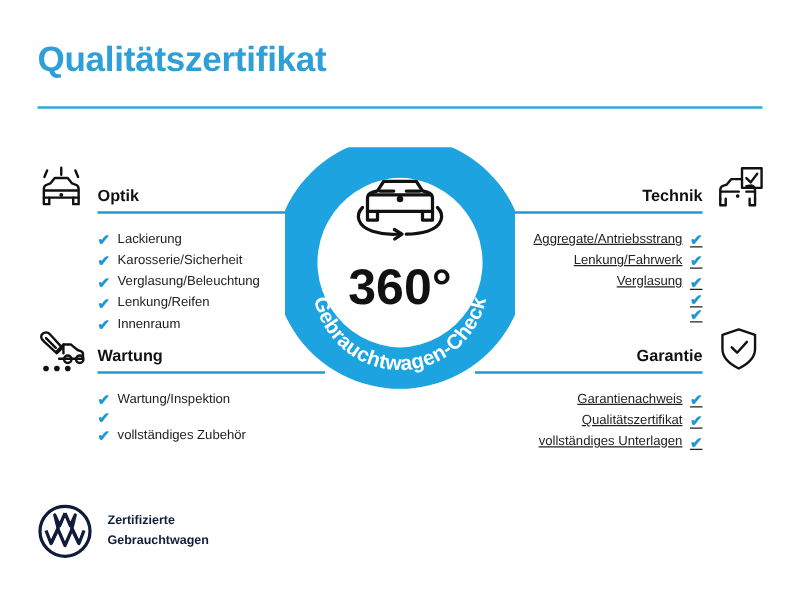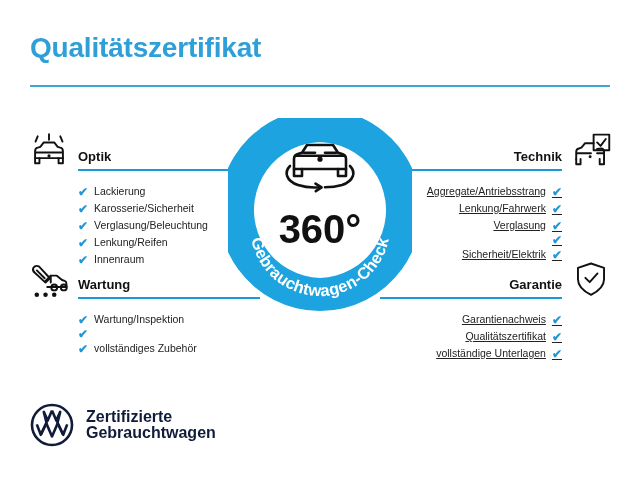--- a/index.html
+++ b/index.html
@@ -132,21 +132,21 @@
     align-items: center;
   }
   #footer-logo .vw-mark {
     width: 44px;
     height: 44px;
     flex: 0 0 44px;
   }
   #footer-logo .vw-mark svg { display: block; width: 100%; height: 100%; }
   #footer-logo .vw-text {
     margin-left: 12px;
-    font-size: 16px;
+    font-size: 10px;
     font-weight: bold;
     line-height: 16px;
     color: #101C3A;
     white-space: nowrap;
   }
 </style>
 </head>
 <body>
 
 <div id="page">
@@ -227,21 +227,20 @@
           <span class="check">✔</span>
         </li>
       <li>
           <span>Verglasung</span>
           <span class="check">✔</span>
         </li>
       <li>
           <span class="check">✔</span>
         </li>
       <li>
-          <span>Sicherheit/Elektrik</span>
           <span class="check">✔</span>
         </li>
     </ul>
   </div>
 
   <div class="section left" id="sec-wartung" style="top:256px;">
     <div class="sec-head">
       <div class="sec-icon">
         <svg viewBox="0 0 48 46">
           <g fill="none" stroke="#111" stroke-width="2.2" stroke-linecap="round" stroke-linejoin="round">
@@ -291,21 +290,21 @@
     <ul class="sec-list">
       <li>
           <span>Garantienachweis</span>
           <span class="check">✔</span>
         </li>
       <li>
           <span>Qualitätszertifikat</span>
           <span class="check">✔</span>
         </li>
       <li>
-          <span>vollständige Unterlagen</span>
+          <span>vollständiges Unterlagen</span>
           <span class="check">✔</span>
         </li>
     </ul>
   </div>
 
   <div id="badge">
     <svg viewBox="0 0 184 195">
       <defs>
 
         <path id="arcTextPath" d="M 22 108 A 70 70 0 0 0 162 108" fill="none"></path>

